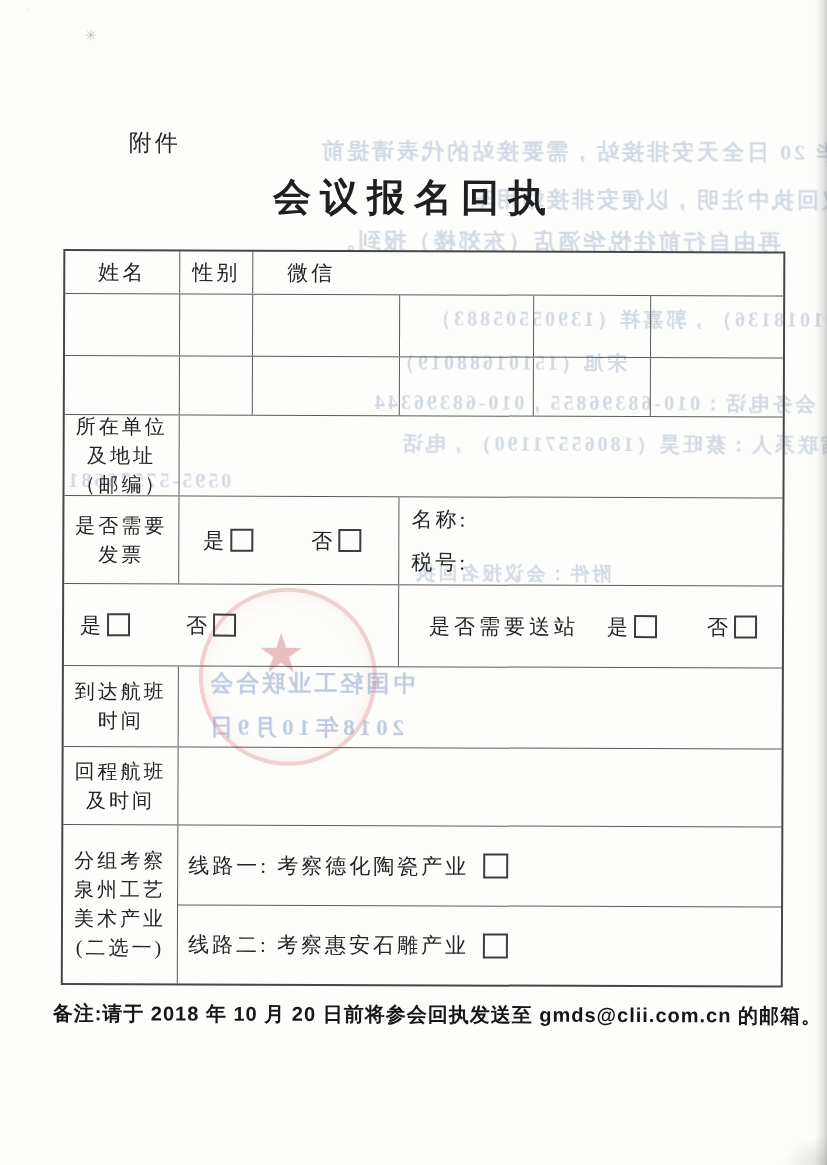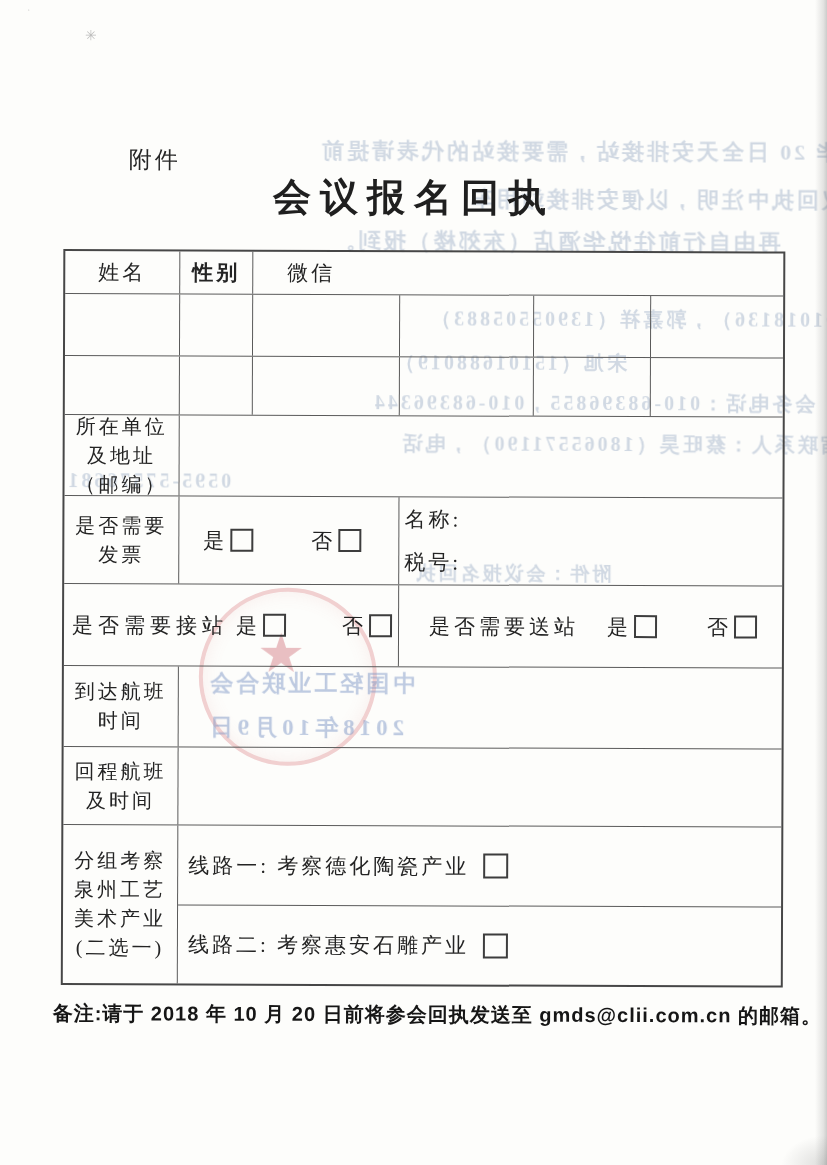--- a/index.html
+++ b/index.html
@@ -18,21 +18,21 @@
     box-shadow:inset 0 0 18px rgba(216,120,126,.12);}
   .seal-star{position:absolute;z-index:1;color:rgba(205,105,115,.42);
     filter:blur(0.5px);}
   
   .scribble{position:absolute;z-index:1;color:#8a8a8a;opacity:.55;}
   .edge-shade{position:absolute;z-index:5;right:0;top:0;width:12px;height:1165px;
     background:linear-gradient(to right,rgba(120,120,120,0) 0%,rgba(110,110,110,.18) 70%,rgba(90,90,90,.30) 100%);}
   .corner-shade{position:absolute;z-index:5;right:0;bottom:0;width:46px;height:30px;
     background:radial-gradient(ellipse at bottom right,rgba(100,100,100,.22),rgba(100,100,100,0) 70%);}
   
-  .attach{position:absolute;left:128px;top:145px;font-size:23px;letter-spacing:3px;z-index:2;}
+  .attach{position:absolute;left:128px;top:128px;font-size:23px;letter-spacing:3px;z-index:2;}
   .title{position:absolute;left:0;top:172px;width:827px;text-align:center;z-index:2;
     font-size:38px;font-weight:bold;letter-spacing:9px;color:#1f1f1f;}
   
   .tbl{position:absolute;left:63px;top:250px;width:722px;z-index:2;
     border:2px solid #474747;box-sizing:border-box;font-size:21px;background:transparent;}
   .row{display:flex;box-sizing:border-box;}
   .row + .row{border-top:1px solid #5a5a5a;}
   .cell{box-sizing:border-box;display:flex;align-items:center;justify-content:center;
     text-align:center;letter-spacing:3px;color:#242424;}
   .cell + .cell{border-left:1px solid #5a5a5a;}
@@ -72,21 +72,21 @@
       <span class="scribble" style="left:84px;top:28px;font-size:14px;">✳</span>
     </div>
 
     <div class="attach">附件</div>
     <div class="title">会议报名回执</div>
 
     <div class="tbl">
 
       <div class="row" style="height:42px;">
         <div class="cell" style="flex:0 0 114px;">姓名</div>
-        <div class="cell" style="flex:0 0 73px;font-weight:bold;">性别</div>
+        <div class="cell" style="flex:0 0 73px;">性别</div>
         <div class="cell" style="flex:0 0 117px;">微信</div>
       </div>
 
       <div class="row" style="height:62px;">
         <div class="cell" style="flex:0 0 114px;"></div>
         <div class="cell" style="flex:0 0 73px;"></div>
         <div class="cell" style="flex:0 0 147px;"></div>
         <div class="cell" style="flex:0 0 134px;"></div>
         <div class="cell" style="flex:0 0 117px;"></div>
         <div class="cell" style="flex:1;"></div>
@@ -116,30 +116,29 @@
           <span>发票</span>
         </div>
         <div class="cell left-align" style="flex:0 0 220px;padding-left:24px;">
           <span>是</span>
             <span class="cb"></span>
           <span style="width:58px;display:inline-block;"></span>
           <span>否</span>
             <span class="cb"></span>
         </div>
         <div class="cell left-align" style="flex:1;">
-          <div class="stack" style="align-items:flex-start;padding-left:5px;line-height:43px;">
+          <div class="stack" style="align-items:flex-start;padding-left:12px;line-height:43px;">
             <span>名称:</span>
             <span>税号:</span>
           </div>
         </div>
       </div>
 
       <div class="row" style="height:82px;">
         <div class="cell left-align" style="flex:0 0 334px;padding-left:8px;">
-          <span style="letter-spacing:5px;">是否需要接站</span>
           <span style="width:8px;display:inline-block;"></span>
           <span>是</span>
             <span class="cb"></span>
           <span style="width:56px;display:inline-block;"></span>
           <span>否</span>
             <span class="cb"></span>
         </div>
         <div class="cell left-align" style="flex:1;padding-left:30px;">
           <span style="letter-spacing:4px;">是否需要送站</span>
           <span style="width:28px;display:inline-block;"></span>

